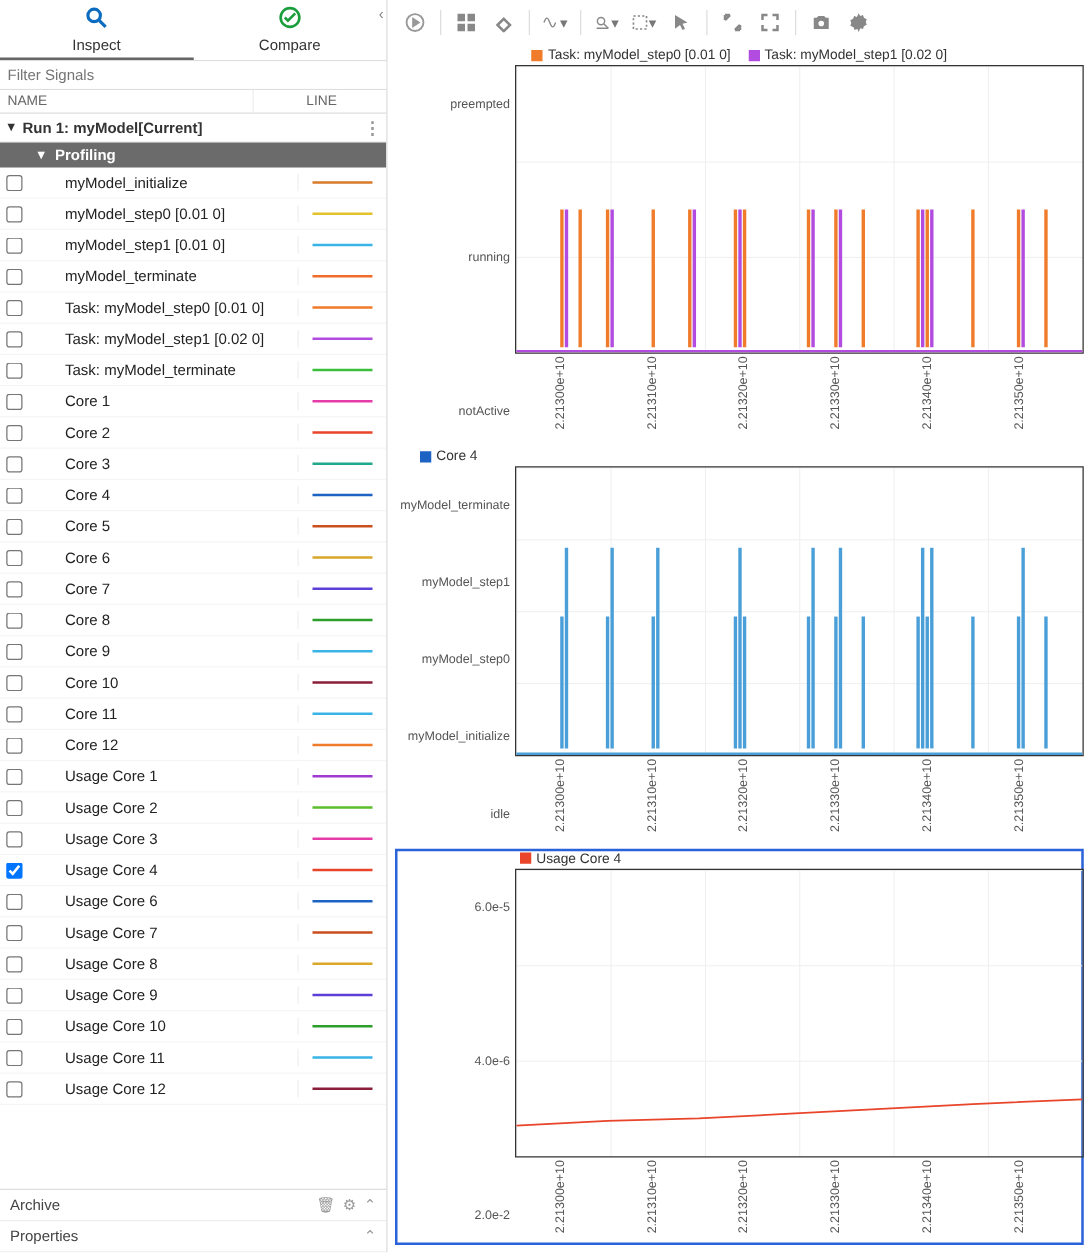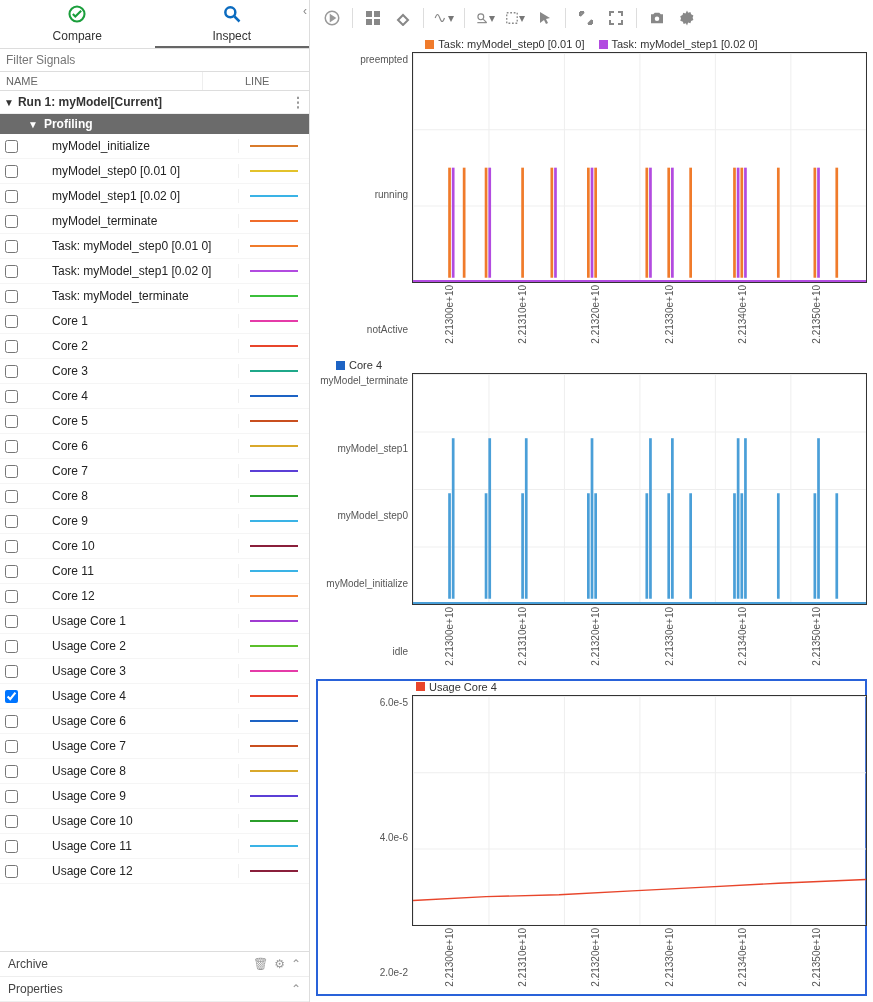--- a/index.html
+++ b/index.html
@@ -37,52 +37,52 @@
 .toolbar { height: 36px; display: flex; align-items: center; gap: 10px; padding: 0 12px; color: #777; }
 .toolbar .sep { width: 1px; height: 20px; background: #ddd; }
 .toolbar .tbtn { width: 20px; height: 20px; display: flex; align-items: center; justify-content: center; cursor: pointer; }
 .charts { flex: 1; display: flex; flex-direction: column; padding: 0 6px 6px 6px; gap: 4px; }
 .chart-box { position: relative; flex: 1; display: flex; flex-direction: column; }
 .chart-box.selected { outline: 2px solid #2962d9; outline-offset: -2px; }
 .legend { display: flex; gap: 14px; justify-content: center; font-size: 11px; margin: 2px 0; }
 .legend-item { display: flex; align-items: center; gap: 4px; }
 .legend-sw { width: 9px; height: 9px; }
 .plot-wrap { flex: 1; display: flex; }
-.ylabels { width: 96px; display: flex; flex-direction: column; justify-content: space-between; align-items: flex-end; font-size: 10px; color: #555; padding: 2px 4px 18px 0; white-space: nowrap; }
+.ylabels { width: 96px; display: flex; flex-direction: column; justify-content: space-between; align-items: flex-end; font-size: 10px; color: #555; padding: 2px 4px 18px 0; white-space: nowrap; margin-top: 24px; }
 .plot-area { flex: 1; display: flex; flex-direction: column; }
 .plot { flex: 1; border: 1px solid #333; position: relative; background: linear-gradient(to right, #eee 1px, transparent 1px) 0 0 / 16.66% 100%, linear-gradient(to bottom, #eee 1px, transparent 1px) 0 0 / 100% 33.3%; overflow: hidden; }
 .plot4 { background: linear-gradient(to right, #eee 1px, transparent 1px) 0 0 / 16.66% 100%, linear-gradient(to bottom, #eee 1px, transparent 1px) 0 0 / 100% 25%; }
 .xticks { height: 70px; position: relative; }
 .xtick { position: absolute; top: 2px; font-size: 10px; color: #555; transform: rotate(-90deg) translate(-100%, -50%); transform-origin: top left; white-space: nowrap; }
 svg.plotsvg { position: absolute; inset: 0; width: 100%; height: 100%; }
 .baseline { position: absolute; left: 0; right: 0; bottom: 0; height: 2px; }
 </style>
 </head>
 <body>
 
 <div class="sidebar">
   <span class="collapse-handle">‹</span>
   <div class="tabs">
+    <div class="tab active">
+      <span class="icon">
+        <svg viewBox="0 0 24 24" fill="none" stroke="#0b6bbf" stroke-width="3">
+            <circle cx="10" cy="10" r="6"></circle>
+            <line x1="15" y1="15" x2="21" y2="21"></line>
+          </svg>
+      </span>
+      <span class="tab-label">Inspect</span>
+    </div>
     <div class="tab">
       <span class="icon">
         <svg viewBox="0 0 24 24" fill="none" stroke="#1a9e3b" stroke-width="2.5">
             <circle cx="12" cy="12" r="9"></circle>
             <path d="M7 12l3 3 7-7"></path>
           </svg>
       </span>
       <span class="tab-label">Compare</span>
-    </div>
-    <div class="tab active">
-      <span class="icon">
-        <svg viewBox="0 0 24 24" fill="none" stroke="#0b6bbf" stroke-width="3">
-            <circle cx="10" cy="10" r="6"></circle>
-            <line x1="15" y1="15" x2="21" y2="21"></line>
-          </svg>
-      </span>
-      <span class="tab-label">Inspect</span>
     </div>
   </div>
   <div class="filter">
     <input type="text" placeholder="Filter Signals" style="">
   </div>
   <div class="col-headers">
     <div class="col-name">NAME</div>
     <div class="col-line">LINE</div>
   </div>
   <div class="tree">
@@ -111,21 +111,21 @@
           </span>
           <span class="sig-name">myModel_step0 [0.01 0]</span>
           <span class="line-cell">
             <span class="line-swatch" style="background:#e3c22b"></span>
           </span>
         </div>
         <div class="signal-row">
           <span class="cb">
             <input type="checkbox" style="">
           </span>
-          <span class="sig-name">myModel_step1 [0.02 0]</span>
+          <span class="sig-name">myModel_step1 [0.01 0]</span>
           <span class="line-cell">
             <span class="line-swatch" style="background:#3ab3e6"></span>
           </span>
         </div>
         <div class="signal-row">
           <span class="cb">
             <input type="checkbox" style="">
           </span>
           <span class="sig-name">myModel_terminate</span>
           <span class="line-cell">

